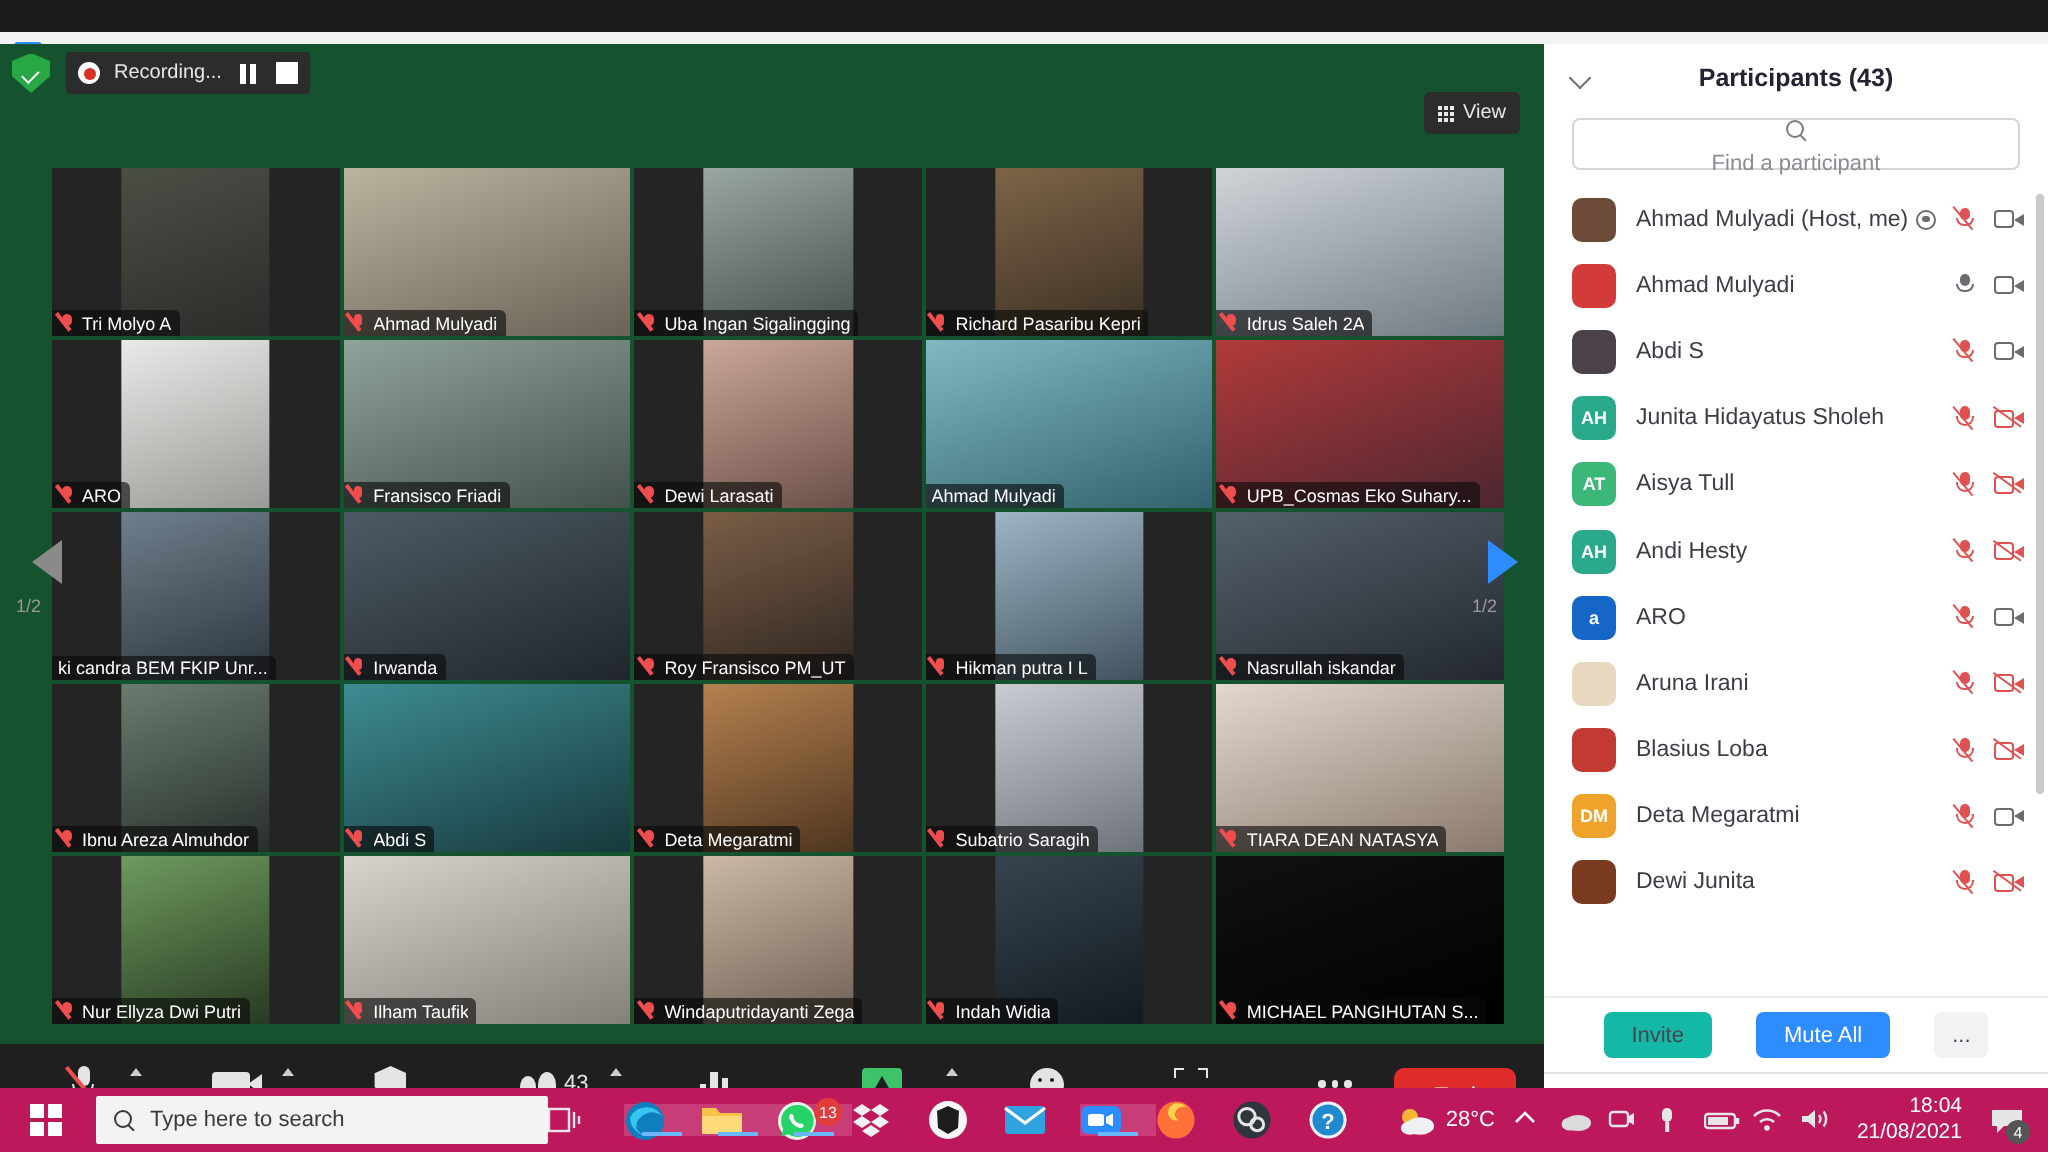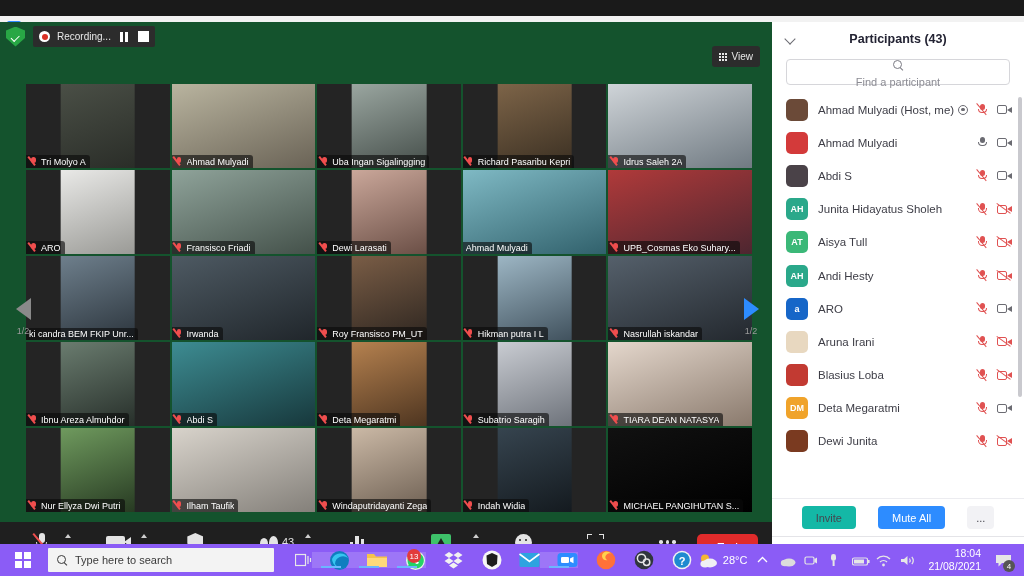--- a/index.html
+++ b/index.html
@@ -103,21 +103,21 @@
   .micmute::before {
     content: ""; position: absolute; left: 2px; top: 0.5px; width: 4.5px; height: 6.5px;
     background: #f04e4e; border-radius: 2.5px;
   }
   .micmute::after {
     content: ""; position: absolute; left: -0.5px; top: -0.5px; width: 11px; height: 1.6px;
     background: #f04e4e; transform: rotate(52deg); transform-origin: left top;
   }
 
   
-  .pager { position: absolute; top: 276px; width: 30px; text-align: center; }
+  .pager { position: absolute; top: 248px; width: 30px; text-align: left; }
   .pager.left { left: 8px; }
   .pager.right { left: 736px; }
   .tri { width: 0; height: 0; margin: 0 auto; }
   .tri.l { border-right: 15px solid #8a8a8a; border-top: 11px solid transparent; border-bottom: 11px solid transparent; }
   .tri.r { border-left: 15px solid #2d8cff; border-top: 11px solid transparent; border-bottom: 11px solid transparent; }
   .pgnum { font-size: 9px; color: #9a9a9a; margin-top: 6px; }
 
   
   #toolbar {
     position: absolute; left: 0; bottom: 0; width: 772px; height: 54px;
@@ -262,32 +262,32 @@
   #chatsection {
     height: 40px; border-top: 1px solid #e4e4e8; display: flex; align-items: center;
     position: relative; flex: none;
   }
   #chatsection .chev { position: absolute; left: 14px; }
   #chatsection .ct { width: 100%; text-align: center; font-size: 12.5px; font-weight: bold; color: #232333; }
 
   
   #taskbar {
     position: absolute; left: 0; bottom: 0; width: 1024px; height: 32px;
-    background: #8b5cf6; display: flex; align-items: center; z-index: 20;
+    background: #be185d; display: flex; align-items: center; z-index: 20;
   }
   #startbtn { width: 46px; height: 32px; display: flex; align-items: center; justify-content: center; }
   .winlogo { display: grid; grid-template-columns: 7px 7px; grid-template-rows: 7px 7px; gap: 1.5px; }
   .winlogo i { background: #fff; display: block; }
   #tbsearch {
     width: 226px; height: 24px; background: #f3f3f3; border-radius: 1px;
     display: flex; align-items: center; gap: 8px; padding: 0 9px; margin-left: 2px;
   }
   #tbsearch .sp { font-size: 11px; color: #3a3a3a; }
   .mag.dark::before { border-color: #3a3a3a; } .mag.dark::after { background: #3a3a3a; }
-  .tbapp { width: 38px; height: 16px; display: flex; align-items: center; justify-content: flex-end; position: relative; }
+  .tbapp { width: 38px; height: 16px; display: flex; align-items: center; justify-content: flex-start; position: relative; }
   .tbapp.active { background: rgba(255,255,255,.16); }
   .tbapp.active::after { content: ""; position: absolute; bottom: 0; left: 9px; width: 20px; height: 2px; background: #6cb6ff; }
   .tbapp .badge {
     position: absolute; right: 5px; bottom: 5px; min-width: 14px; height: 14px;
     background: #e23b3b; border-radius: 7px; color: #fff; font-size: 8px;
     display: flex; align-items: center; justify-content: center; padding: 0 2px;
   }
   #tray { margin-left: auto; display: flex; align-items: center; gap: 9px; padding-right: 8px; }
   #tray .wx { display: flex; align-items: center; gap: 5px; }
   #tray .wxt { font-size: 11px; color: #fff; }

